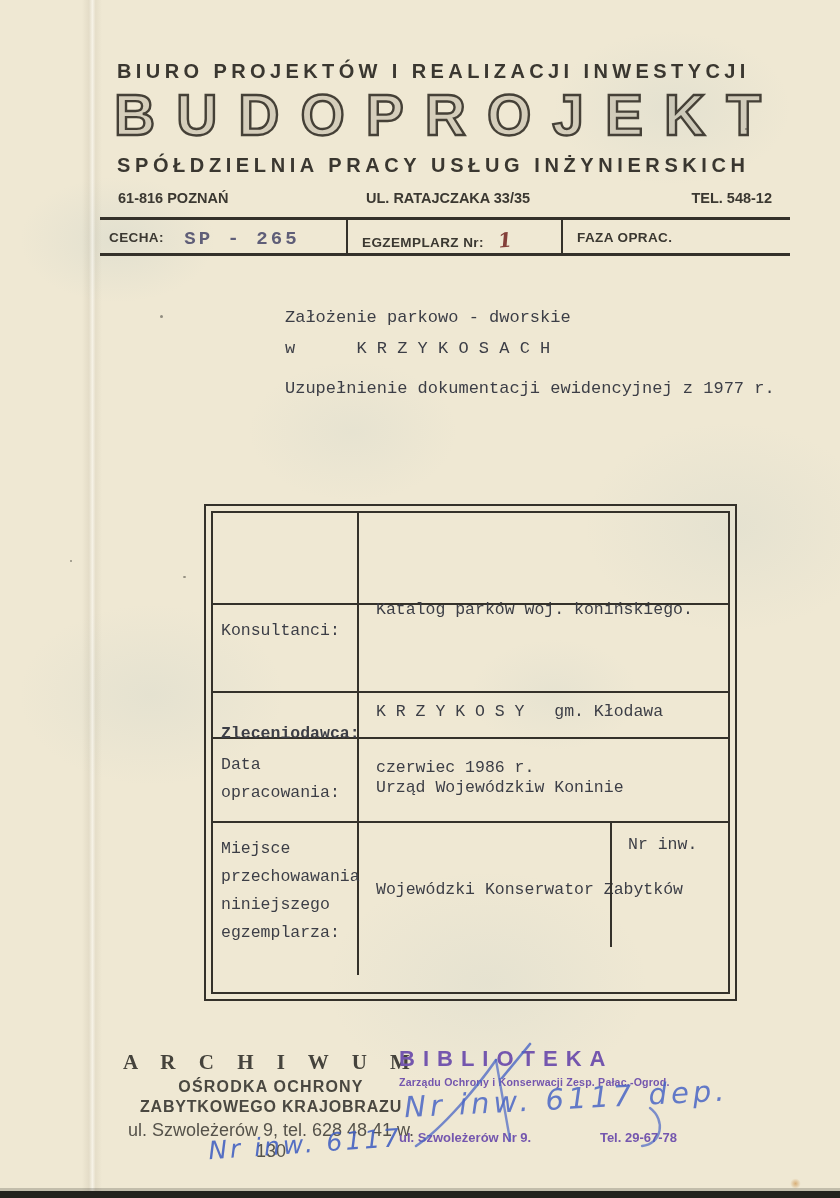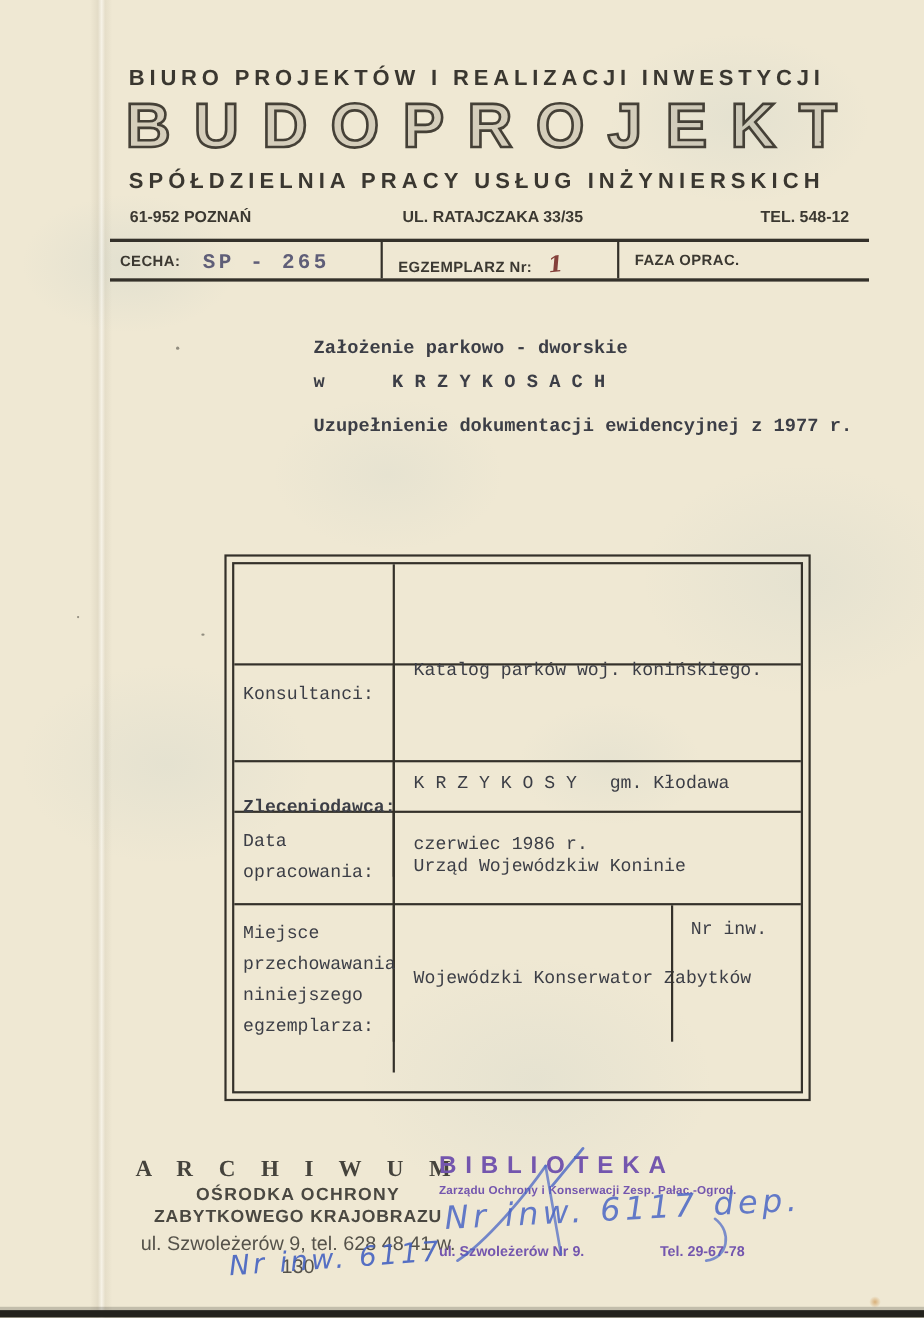--- a/index.html
+++ b/index.html
@@ -64,21 +64,21 @@
   .cecha-val {
     font-family:"Liberation Mono", monospace; font-size:19px; font-weight:700;
     letter-spacing:3px; color:#5f5e78; margin-left:16px; vertical-align:-2px; white-space:pre;
   }
   .egz-val {
     font-family:"DejaVu Serif", serif; font-style:italic; font-size:20px; font-weight:700;
     color:#84403a; margin-left:10px; display:inline-block; transform:rotate(-6deg);
   }
 
   
-  .tw { font-family:"Liberation Mono", monospace; color:#3c3e46; white-space:pre;font-weight:bold; }
+  .tw { font-family:"Liberation Mono", monospace; color:#3c3e46; white-space:pre; }
   .title-block { position:absolute; left:285px; top:308px; }
   .title-l1 { font-size:17px; }
   .title-l2 { font-size:17px; margin-top:12px; }
   .title-l3 { font-size:17px; margin-top:21px; }
 
   
   .doc-table {
     position:absolute; left:204px; top:504px; width:533px; height:497px;
     border:2px solid #34312a; padding:5px;
   }
@@ -135,21 +135,21 @@
   <div class="speck" style="left:160px;top:315px;width:3px;height:3px;"></div>
   <div class="speck" style="left:70px;top:560px;width:2px;height:2px;"></div>
   <div class="speck" style="left:183px;top:576px;width:3px;height:2px;"></div>
   <div class="speck" style="left:745px;top:128px;width:2px;height:2px;"></div>
 
   <div class="hdr-line1">BIURO PROJEKTÓW I REALIZACJI INWESTYCJI</div>
   <div class="hdr-brand">BUDOPROJEKT</div>
   <div class="hdr-line2">SPÓŁDZIELNIA PRACY USŁUG INŻYNIERSKICH</div>
 
   <div class="hdr-address">
-    <span class="hdr-postal">61-952 POZNAŃ</span>
+    <span class="hdr-postal">61-816 POZNAŃ</span>
     <span class="hdr-street">UL. RATAJCZAKA 33/35</span>
     <span class="hdr-phone">TEL. 548-12</span>
   </div>
 
   <div class="info-row">
     <div class="info-cell cell-cecha">
       <span class="info-label">CECHA:</span>
       <span class="cecha-val">SP - 265</span>
     </div>
     <div class="info-cell cell-egz">

